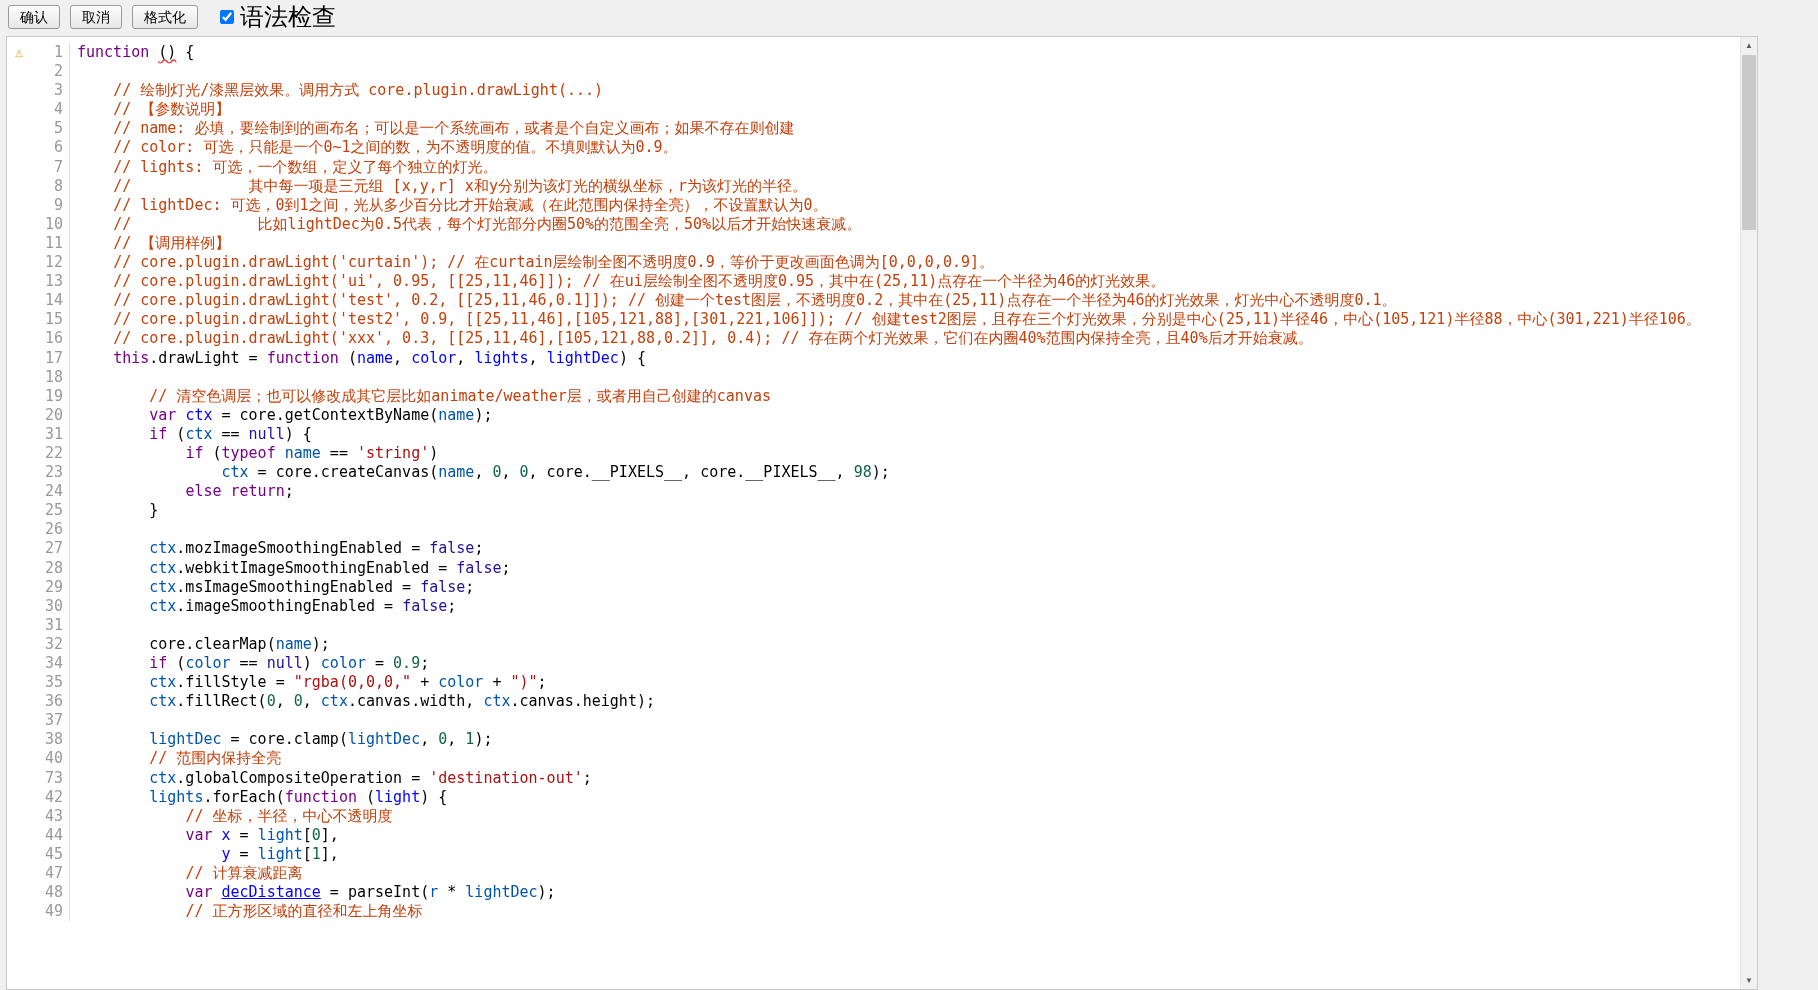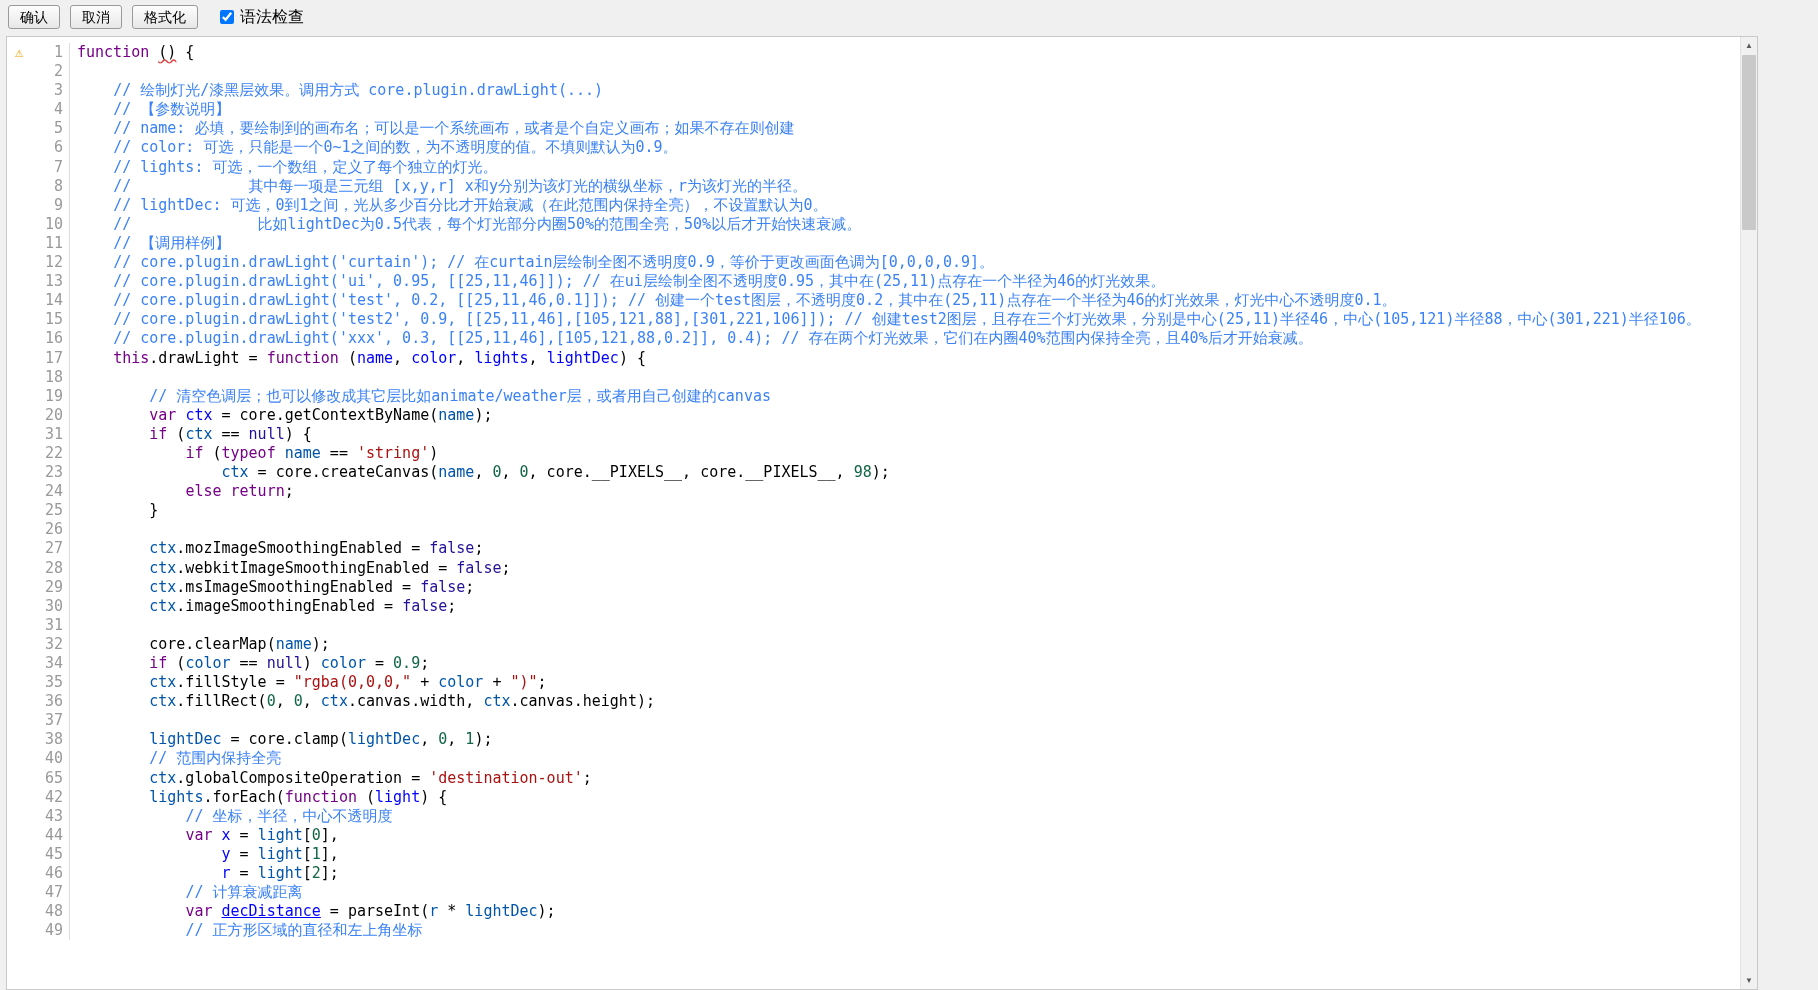--- a/index.html
+++ b/index.html
@@ -15,21 +15,21 @@
   }
   .toolbar button{
     font-family:"Liberation Sans",sans-serif;
     font-size:14px;color:#000;
     padding:3px 11px;border:1px solid #9a9a9a;border-radius:3px;
     background:linear-gradient(#fdfdfd,#e7e7e7);
     cursor:pointer;line-height:16px;
   }
   .chkwrap{display:flex;align-items:center;margin-left:12px;gap:6px;}
   .chkwrap input{width:14px;height:14px;margin:0;}
-  .chklabel{font-size:16px;color:#000;}
+  .chklabel{font-size:24px;color:#000;}
   
   .editor{
     position:absolute;left:6px;top:36px;width:1752px;height:954px;
     background:#fff;border:1px solid #c9c9c9;box-sizing:border-box;
     overflow:hidden;
   }
   .lines{
     position:absolute;left:0;top:0;right:17px;bottom:0;
     overflow:hidden;padding-top:6px;
   }
@@ -46,21 +46,21 @@
     font:15px/19.1px "DejaVu Sans Mono",monospace;color:#000;
     white-space:pre-wrap;overflow-wrap:anywhere;word-break:break-all;
   }
   
   .s-kw{color:#708;}
   .s-def{color:#00f;}
   .s-var2{color:#05a;}
   .s-num{color:#164;}
   .s-str{color:#a11;}
   .s-atom{color:#219;}
-  .s-cm{color:#3b82f6;}
+  .s-cm{color:#c2410c;}
   .s-u{text-decoration:underline;}
   .s-lint{text-decoration:underline;text-decoration-style:wavy;text-decoration-color:#d44;}
   
   .vscroll{
     position:absolute;top:0;right:0;width:17px;height:100%;
     background:#f1f1f1;border-left:1px solid #e2e2e2;box-sizing:border-box;
   }
   .sb-btn{
     position:absolute;left:0;width:16px;height:17px;
     display:flex;align-items:center;justify-content:center;
@@ -350,21 +350,21 @@
       <div class="row">
         <div class="gut">
           <span class="lint"></span>
           <span class="lnum">40</span>
         </div>
         <pre class="code"><span class="s-cm">        // 范围内保持全亮</span></pre>
       </div>
       <div class="row">
         <div class="gut">
           <span class="lint"></span>
-          <span class="lnum">65</span>
+          <span class="lnum">73</span>
         </div>
         <pre class="code"><span>        </span><span class="s-var2">ctx</span><span>.globalCompositeOperation = </span><span class="s-str">'destination-out'</span><span>;</span></pre>
       </div>
       <div class="row">
         <div class="gut">
           <span class="lint"></span>
           <span class="lnum">42</span>
         </div>
         <pre class="code"><span>        </span><span class="s-var2">lights</span><span>.forEach(</span><span class="s-kw">function</span><span> (</span><span class="s-def">light</span><span>) {</span></pre>
       </div>
@@ -381,27 +381,20 @@
           <span class="lnum">44</span>
         </div>
         <pre class="code"><span>            </span><span class="s-kw">var</span><span> </span><span class="s-def">x</span><span> = </span><span class="s-var2">light</span><span>[</span><span class="s-num">0</span><span>],</span></pre>
       </div>
       <div class="row">
         <div class="gut">
           <span class="lint"></span>
           <span class="lnum">45</span>
         </div>
         <pre class="code"><span>                </span><span class="s-def">y</span><span> = </span><span class="s-var2">light</span><span>[</span><span class="s-num">1</span><span>],</span></pre>
-      </div>
-      <div class="row">
-        <div class="gut">
-          <span class="lint"></span>
-          <span class="lnum">46</span>
-        </div>
-        <pre class="code"><span>                </span><span class="s-def">r</span><span> = </span><span class="s-var2">light</span><span>[</span><span class="s-num">2</span><span>];</span></pre>
       </div>
       <div class="row">
         <div class="gut">
           <span class="lint"></span>
           <span class="lnum">47</span>
         </div>
         <pre class="code"><span class="s-cm">            // 计算衰减距离</span></pre>
       </div>
       <div class="row">
         <div class="gut">

